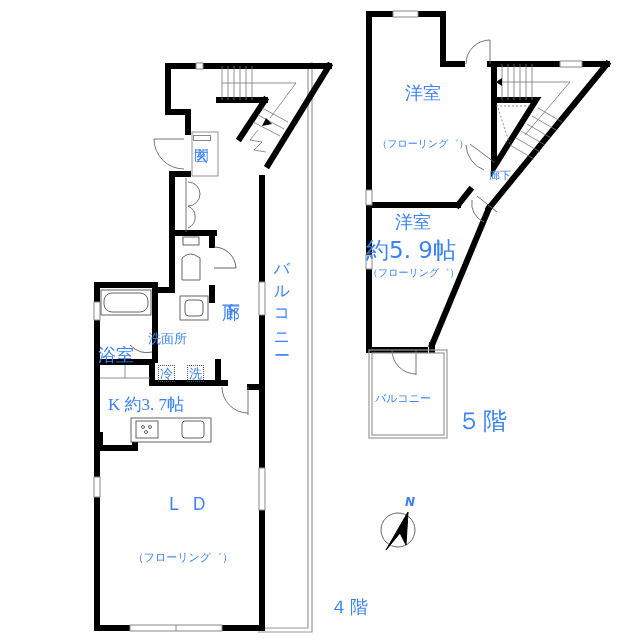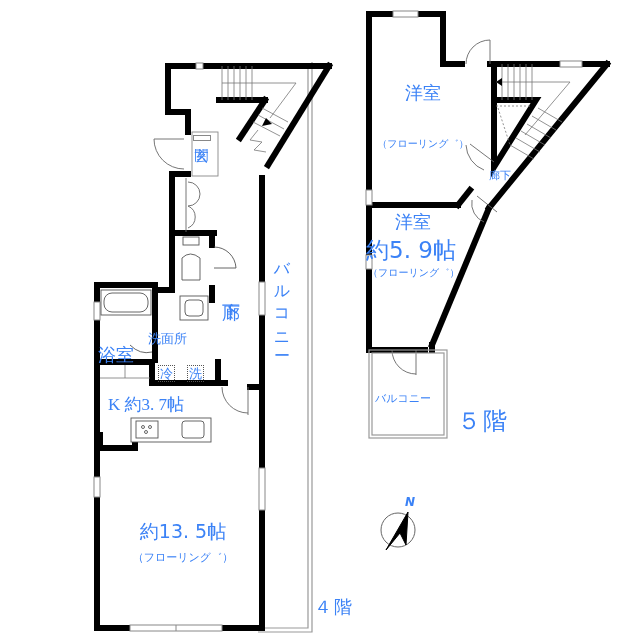--- a/index.html
+++ b/index.html
@@ -202,23 +202,23 @@
   </svg>
 
   <div class="lbl room-sm box vert" style="left:193px;top:135px;font-size:14px;letter-spacing:1px;">玄関</div>
   <div class="lbl vert" style="left:222px;top:288px;font-size:18px;letter-spacing:2px;">廊下</div>
   <div class="lbl vert" style="left:274px;top:250px;font-size:16px;letter-spacing:6px;">バルコニー</div>
   <div class="lbl" style="left:98px;top:330px;font-size:18px;margin-top:16px;">浴室</div>
   <div class="lbl" style="left:148px;top:332px;font-size:13px;">洗面所</div>
   <div class="lbl dotbox" style="left:158px;top:365px;font-size:13px;">冷</div>
   <div class="lbl dotbox" style="left:187px;top:365px;font-size:13px;">洗</div>
   <div class="lbl" style="left:108px;top:396px;font-size:17px;font-family:Liberation Serif, serif;">K 約3. 7帖</div>
-  <div class="lbl center" style="left:118px;top:522px;width:130px;font-size:19px;">約13. 5帖</div>
+  <div class="lbl center" style="left:145px;top:494px;width:90px;font-size:19px;letter-spacing:6px;">ＬＤ</div>
   <div class="lbl center" style="left:118px;top:552px;width:130px;font-size:11px;">（フローリング゛）</div>
-  <div class="lbl" style="left:314px;top:598px;font-size:18px;letter-spacing:2px;text-align:center;">４階</div>
+  <div class="lbl" style="left:330px;top:598px;font-size:18px;letter-spacing:2px;text-align:center;">４階</div>
 
   <div class="lbl center" style="left:378px;top:84px;width:90px;font-size:18px;">洋室</div>
   <div class="lbl center" style="left:373px;top:139px;width:100px;font-size:10px;">（フローリング゛）</div>
   <div class="lbl" style="left:489px;top:170px;font-size:11px;">廊下</div>
   <div class="lbl center" style="left:378px;top:213px;width:70px;font-size:18px;">洋室</div>
   <div class="lbl center" style="left:366px;top:239px;width:90px;font-size:23px;">約5. 9帖</div>
   <div class="lbl center" style="left:368px;top:268px;width:90px;font-size:10px;">（フローリング゛）</div>
   <div class="lbl" style="left:375px;top:393px;font-size:11px;">バルコニー</div>
   <div class="lbl" style="left:457px;top:409px;font-size:24px;letter-spacing:2px;">５階</div>
 

